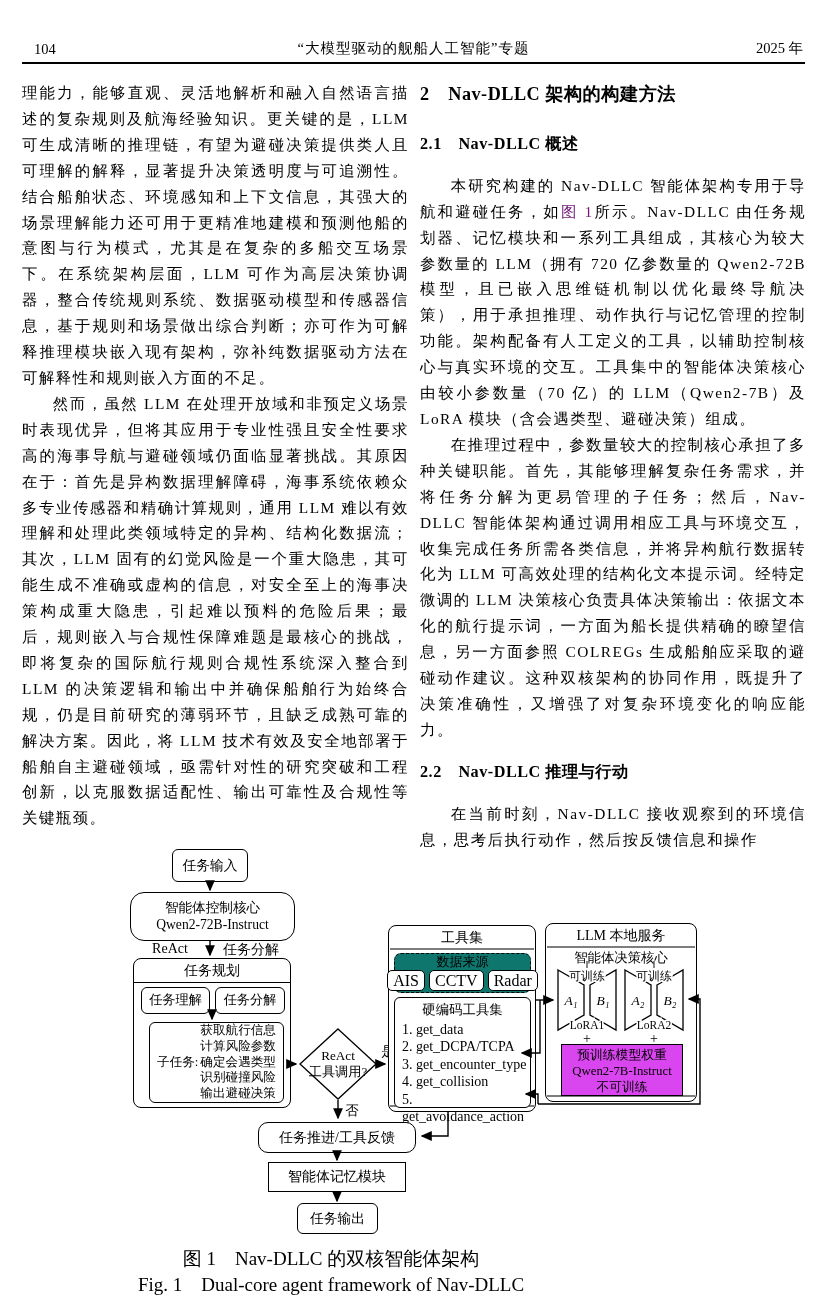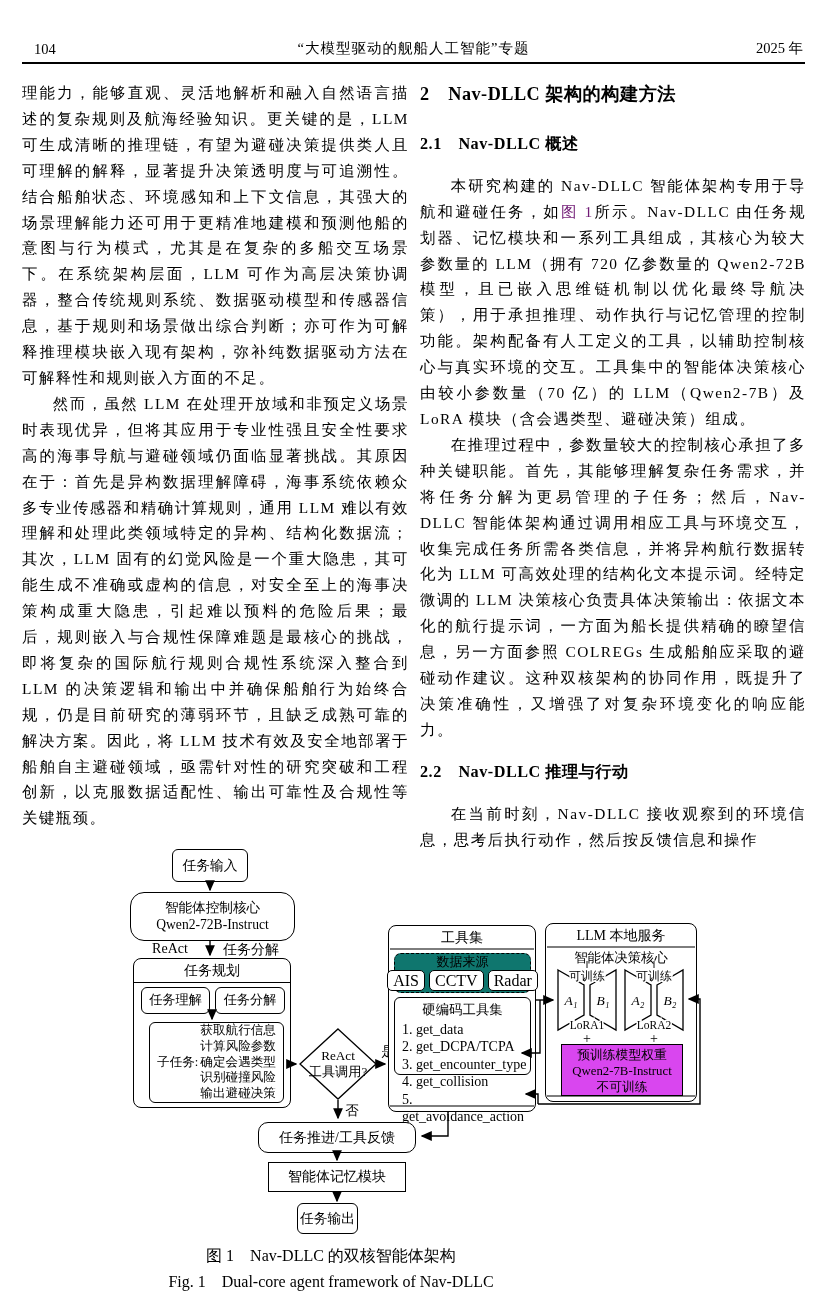--- a/index.html
+++ b/index.html
@@ -29,21 +29,21 @@
   .flabel{position:absolute;font-size:14px;text-align:center;}
   .subtask{display:flex;flex-direction:row;align-items:center;font-size:12.6px;line-height:15.7px;}
   .dashed{border:1.3px dashed #000;border-radius:7px;position:absolute;background:#0f766e;box-sizing:border-box;text-align:center;}
   .chip{border:1.2px solid #000;border-radius:5px;background:#fff;font-size:16px;height:21px;line-height:19px;padding:0 5px;box-sizing:border-box;}
   .toollist{position:absolute;left:7px;text-align:left;font-size:14px;line-height:17.4px;}
   .sq{border:1.2px solid #000;background:#d946ef;position:absolute;box-sizing:border-box;text-align:center;font-size:12.8px;line-height:16.2px;padding-top:2px;}
   svg.overlay{position:absolute;left:0;top:0;pointer-events:none;}
   svg .ln{stroke:#000;stroke-width:1.4;fill:none;}
   svg .shape{stroke:#000;stroke-width:1.3;fill:#fff;}
   svg text{font-family:"Liberation Serif","DejaVu Serif",serif;fill:#000;}
-  .caption{position:absolute;left:0;width:662px;text-align:center;font-size:16px;}
+  .caption{position:absolute;left:0;width:662px;text-align:center;font-size:19px;}
 </style>
 </head>
 <body>
 
 <div class="pagehead">
   <span class="pn">104</span>
   <span class="ttl">“大模型驱动的舰船人工智能”专题</span>
   <span class="yr">2025 年</span>
 </div>
 
@@ -104,21 +104,21 @@
     <div class="gdiv" style="top:22px;"></div>
     <div class="gdiv" style="bottom:4px;"></div>
     <div class="dashed" style="left:5px;top:27px;width:137px;height:40px;">
       <div style="font-size:13px;line-height:14px;margin-top:1px;">数据来源</div>
       <div style="display:flex;justify-content:center;gap:4px;margin-top:1px;">
         <span class="chip">AIS</span>
         <span class="chip">CCTV</span>
         <span class="chip">Radar</span>
       </div>
     </div>
-    <div class="container" style="left:5px;top:71px;width:137px;height:78px;border-radius:6px;border-width:1.2px;">
+    <div class="container" style="left:5px;top:71px;width:137px;height:111px;border-radius:6px;border-width:1.2px;">
       <div style="text-align:center;font-size:13.4px;margin-top:3px;">硬编码工具集</div>
       <div class="toollist" style="top:23px;">
         <div>1. get_data</div>
         <div>2. get_DCPA/TCPA</div>
         <div>3. get_encounter_type</div>
         <div>4. get_collision</div>
         <div>5. get_avoidance_action</div>
       </div>
     </div>
   </div>
@@ -134,21 +134,21 @@
       <div>不可训练</div>
     </div>
   </div>
 
   <div class="fbox" style="left:258px;top:277px;width:158px;height:31px;border-radius:10px;font-size:14px;">
     <span>任务推进/工具反馈</span>
   </div>
   <div class="fbox" style="left:268px;top:317px;width:138px;height:30px;border-radius:0;font-size:14px;">
     <span>智能体记忆模块</span>
   </div>
-  <div class="fbox" style="left:297px;top:358px;width:61px;height:31px;justify-content:center;">
+  <div class="fbox" style="left:297px;top:358px;width:81px;height:31px;justify-content:center;">
     <span>任务输出</span>
   </div>
 
   <svg class="overlay" width="827" height="398" viewBox="0 0 827 398">
     <defs>
       <marker id="arr" markerWidth="8" markerHeight="7" refX="7" refY="3.5" orient="auto">
         <path d="M0,0 L8,3.5 L0,7 Z" fill="#000"></path>
       </marker>
     </defs>
     <path class="ln" marker-end="url(#arr)" d="M210,37 V45"></path>

